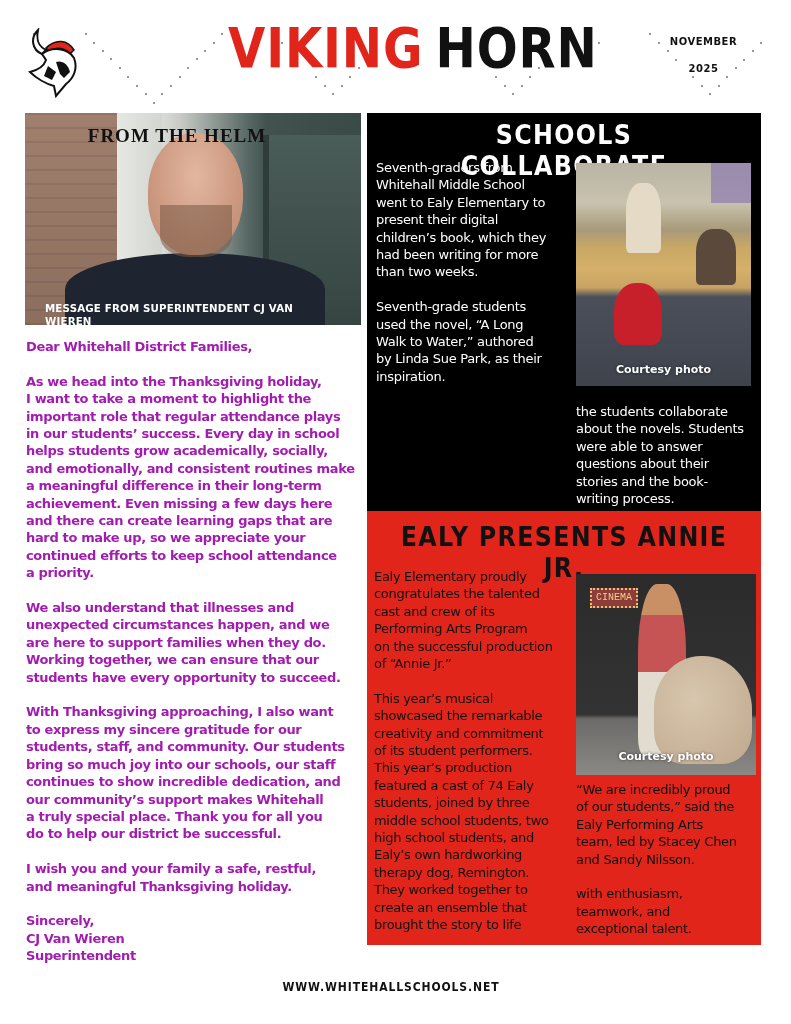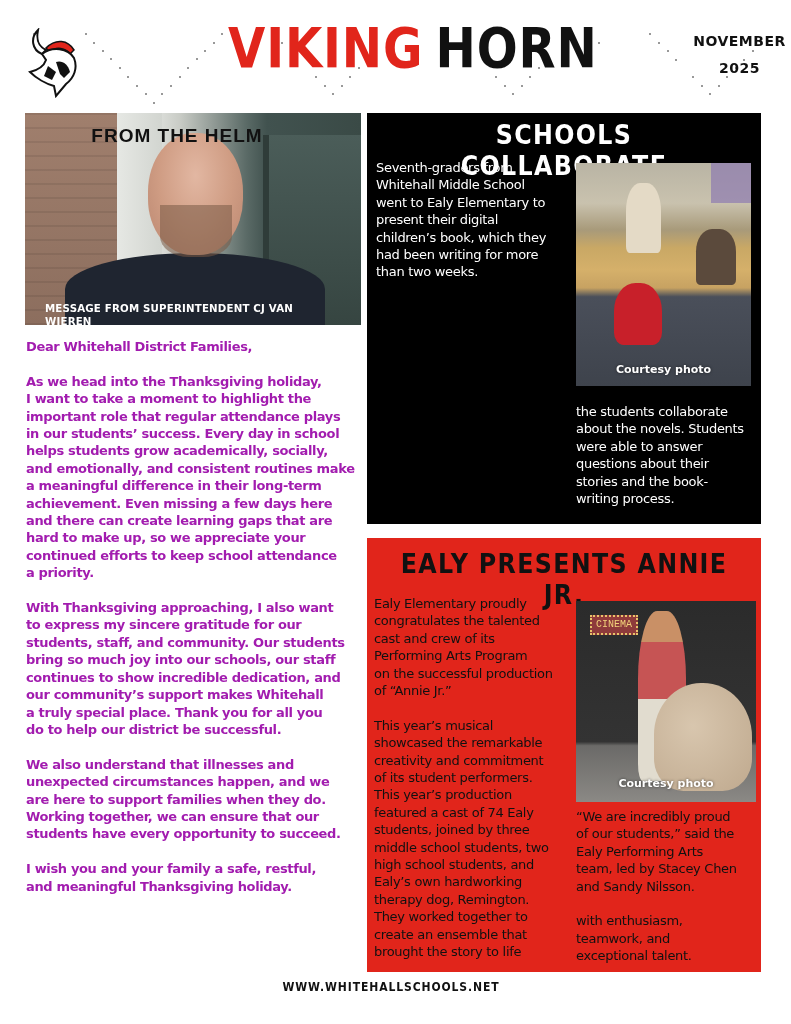--- a/index.html
+++ b/index.html
@@ -10,45 +10,45 @@
 
     .logo { position: absolute; left: 26px; top: 28px; width: 58px; height: 70px; }
 
     .masthead { position: absolute; left: 228px; top: 18px; height: 60px; display: flex; align-items: center; gap: 14px;
       font-family: "DejaVu Sans", sans-serif; font-weight: bold; font-size: 56px; letter-spacing: 1px; line-height: 1;
       transform: scaleX(0.86); transform-origin: left center; }
     .masthead .red { color: #e1251b; }
     .masthead .black { color: #111; }
 
     .issue { position: absolute; left: 656px; top: 28px; width: 95px; text-align: center;
-      font-family: "DejaVu Sans", sans-serif; font-weight: bold; font-size: 14px; line-height: 27px; letter-spacing: 0.5px; color: #111; margin-left: 36px; }
+      font-family: "DejaVu Sans", sans-serif; font-weight: bold; font-size: 10px; line-height: 27px; letter-spacing: 0.5px; color: #111; }
 
     
     .helm-photo { position: absolute; left: 25px; top: 113px; width: 336px; height: 212px; overflow: hidden;
       background: linear-gradient(90deg, #9c7a68 0%, #a4816c 20%, #b08a72 27%, #d8dad6 27%, #e2e4e0 38%, #c9ccc6 46%, #5a6a66 66%, #41524f 72%, #3a4a46 100%); }
     .helm-photo .brick { position: absolute; left: 0; top: 0; width: 92px; height: 212px;
       background: repeating-linear-gradient(0deg, rgba(0,0,0,0.08) 0 2px, transparent 2px 14px), linear-gradient(180deg, #a07f6d, #8c6e5e); }
     .helm-photo .pillar { position: absolute; left: 92px; top: 0; width: 45px; height: 212px; background: linear-gradient(90deg, #e6e8e4, #d2d5d0); }
     .helm-photo .door { position: absolute; left: 238px; top: 22px; width: 98px; height: 190px; background: linear-gradient(180deg, #4b5d59, #364541); border-left: 6px solid #2f3c39; }
     .helm-photo .head { position: absolute; left: 123px; top: 20px; width: 95px; height: 122px; border-radius: 48% 48% 46% 46%; background: radial-gradient(ellipse at 50% 35%, #e2b7a2 0%, #cf9c83 55%, #b98670 100%); }
     .helm-photo .beard { position: absolute; left: 135px; top: 92px; width: 72px; height: 52px; border-radius: 0 0 40% 40%; background: rgba(120,90,70,0.55); }
     .helm-photo .shirt { position: absolute; left: 40px; top: 140px; width: 260px; height: 90px; border-radius: 50% 50% 0 0 / 40% 40% 0 0; background: #1f2530; }
     .helm-title { position: absolute; left: 0; top: 12px; width: 304px; text-align: center;
-      font-family: Liberation Sans, sans-serif; font-weight: bold; font-size: 19px; letter-spacing: 1px; color: #111; }
+      font-family: Liberation Serif, serif; font-weight: bold; font-size: 19px; letter-spacing: 1px; color: #111; }
     .helm-caption { position: absolute; left: 20px; top: 189px; font-family: "DejaVu Sans", sans-serif; font-weight: bold;
       font-size: 11px; letter-spacing: 0.2px; color: #fff; transform: scaleX(0.93); transform-origin: left; }
 
     .letter { position: absolute; left: 26px; top: 338px; width: 330px; font-family: "DejaVu Sans", sans-serif;
       font-weight: bold; font-size: 13px; line-height: 17.4px; color: #a21caf; letter-spacing: -0.35px; }
     .letter p { margin-bottom: 17.4px; white-space: pre-line; }
     .letter p.sign { margin-bottom: 0; }
 
     
     .box-black { position: absolute; left: 367px; top: 113px; width: 394px; height: 411px; background: #000; color: #fff; }
-    .box-red { position: absolute; left: 367px; top: 538px; width: 394px; height: 434px; background: #e1251b; color: #111; }
+    .box-red { position: absolute; left: 367px; top: 511px; width: 394px; height: 434px; background: #e1251b; color: #111; }
     .box-title { position: absolute; left: 0; top: 6px; width: 100%; text-align: center; font-family: "DejaVu Sans", sans-serif;
       font-weight: bold; font-size: 27px; letter-spacing: 1.5px; transform: scaleX(0.88); }
     .box-red .box-title { top: 10px; }
     .col { position: absolute; font-family: "DejaVu Sans", sans-serif; font-weight: normal; font-size: 13px; line-height: 17.4px; letter-spacing: -0.3px; }
     .col p { margin-bottom: 17.4px; white-space: pre-line; }
     .col p:last-child { margin-bottom: 0; }
 
     .photo { position: absolute; overflow: hidden; }
     .photo .cap { position: absolute; left: 0; width: 100%; text-align: center; font-family: "DejaVu Sans", sans-serif; font-weight: bold; font-size: 11px; color: #fff; text-shadow: 0 0 3px rgba(0,0,0,0.6); }
 
@@ -160,47 +160,55 @@
 important role that regular attendance plays
 in our students’ success. Every day in school
 helps students grow academically, socially,
 and emotionally, and consistent routines make
 a meaningful difference in their long-term
 achievement. Even missing a few days here
 and there can create learning gaps that are
 hard to make up, so we appreciate your
 continued efforts to keep school attendance
 a priority.</p>
+  <p>We also understand that illnesses and
+unexpected circumstances happen, and we
+are here to support families when they do.
+Working together, we can ensure that our
+students have every opportunity to succeed.</p>
   <p>With Thanksgiving approaching, I also want
 to express my sincere gratitude for our
 students, staff, and community. Our students
 bring so much joy into our schools, our staff
 continues to show incredible dedication, and
 our community’s support makes Whitehall
 a truly special place. Thank you for all you
 do to help our district be successful.</p>
-  <p>We also understand that illnesses and
-unexpected circumstances happen, and we
-are here to support families when they do.
-Working together, we can ensure that our
-students have every opportunity to succeed.</p>
   <p>I wish you and your family a safe, restful,
 and meaningful Thanksgiving holiday.</p>
+  <p class="sign">Sincerely,
+CJ Van Wieren
+Superintendent</p>
 </div>
 
 <div class="box-black">
   <div class="box-title">SCHOOLS COLLABORATE</div>
   <div class="col" style="left:9px; top:46px; width:200px;">
     <p>Seventh-graders from
 Whitehall Middle School
 went to Ealy Elementary to
 present their digital
 children’s book, which they
 had been writing for more
 than two weeks.</p>
+    <p>Seventh-grade students
+used the novel, “A Long
+Walk to Water,” authored
+by Linda Sue Park, as their
+inspiration.</p>
   </div>
   <div class="photo photo-classroom">
     <div class="window"></div>
     <div class="kid-tan"></div>
     <div class="kid-brown"></div>
     <div class="kid-red"></div>
     <div class="cap">Courtesy photo</div>
   </div>
   <div class="col" style="left:209px; top:290px; width:185px;">
     <p>the students collaborate

